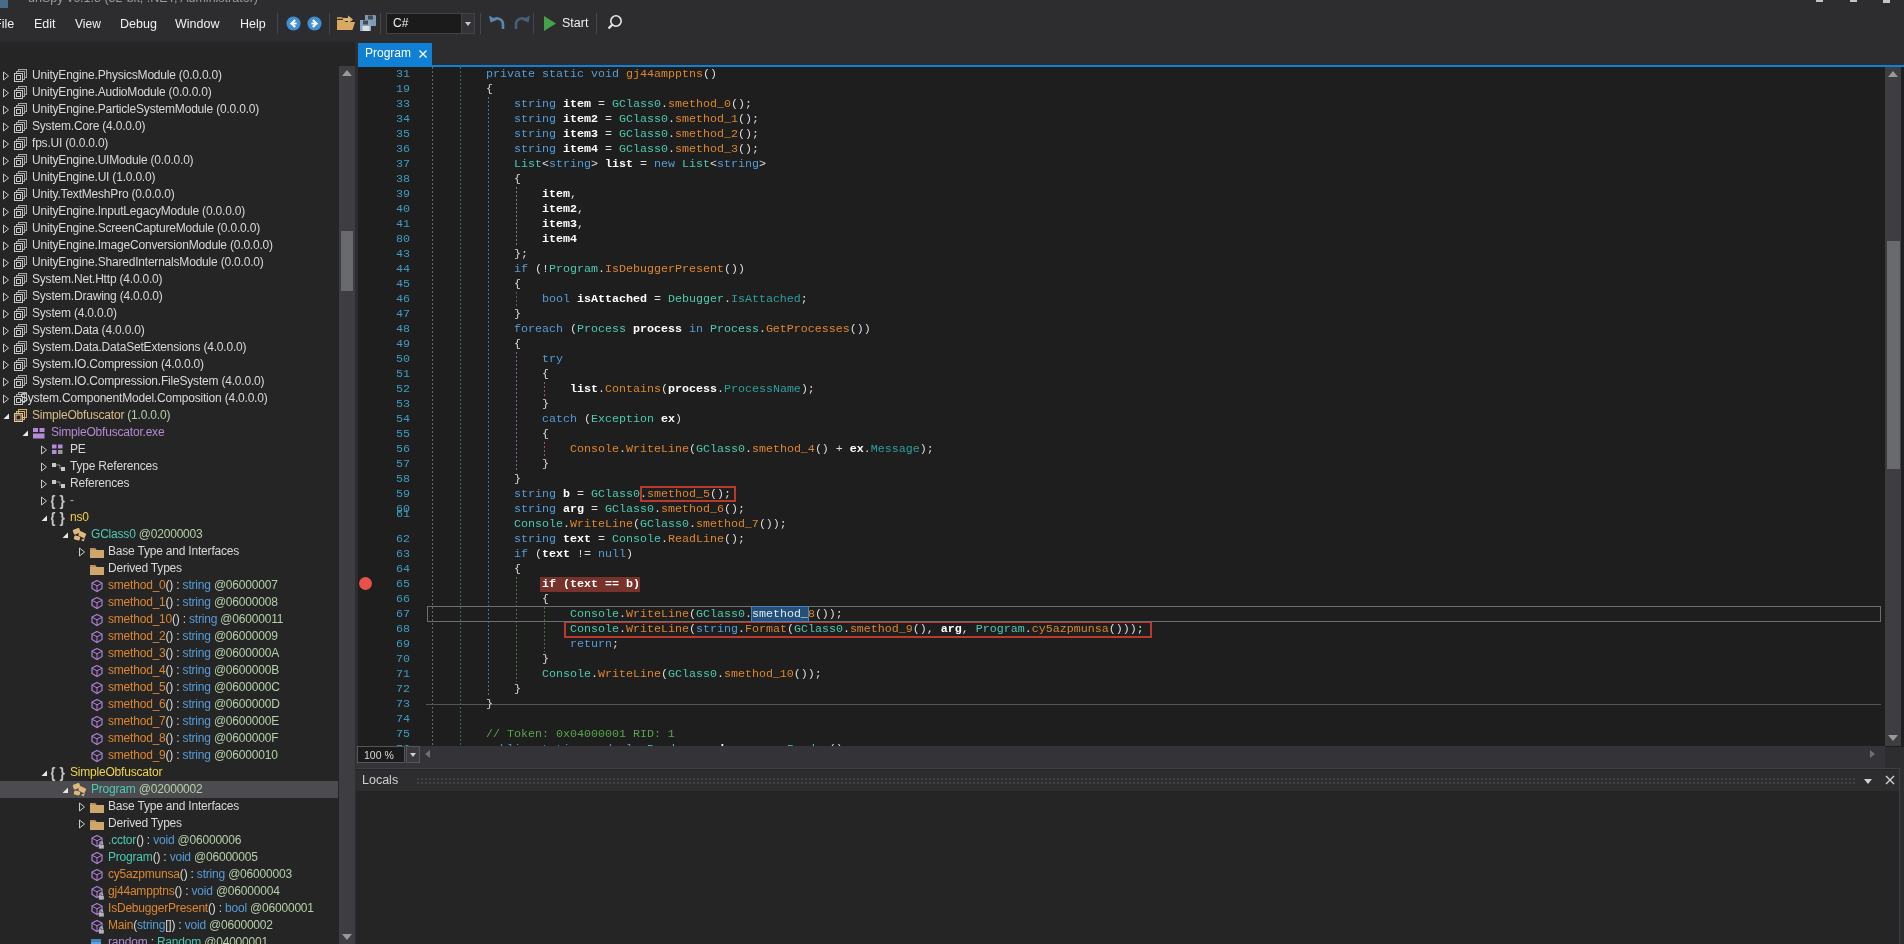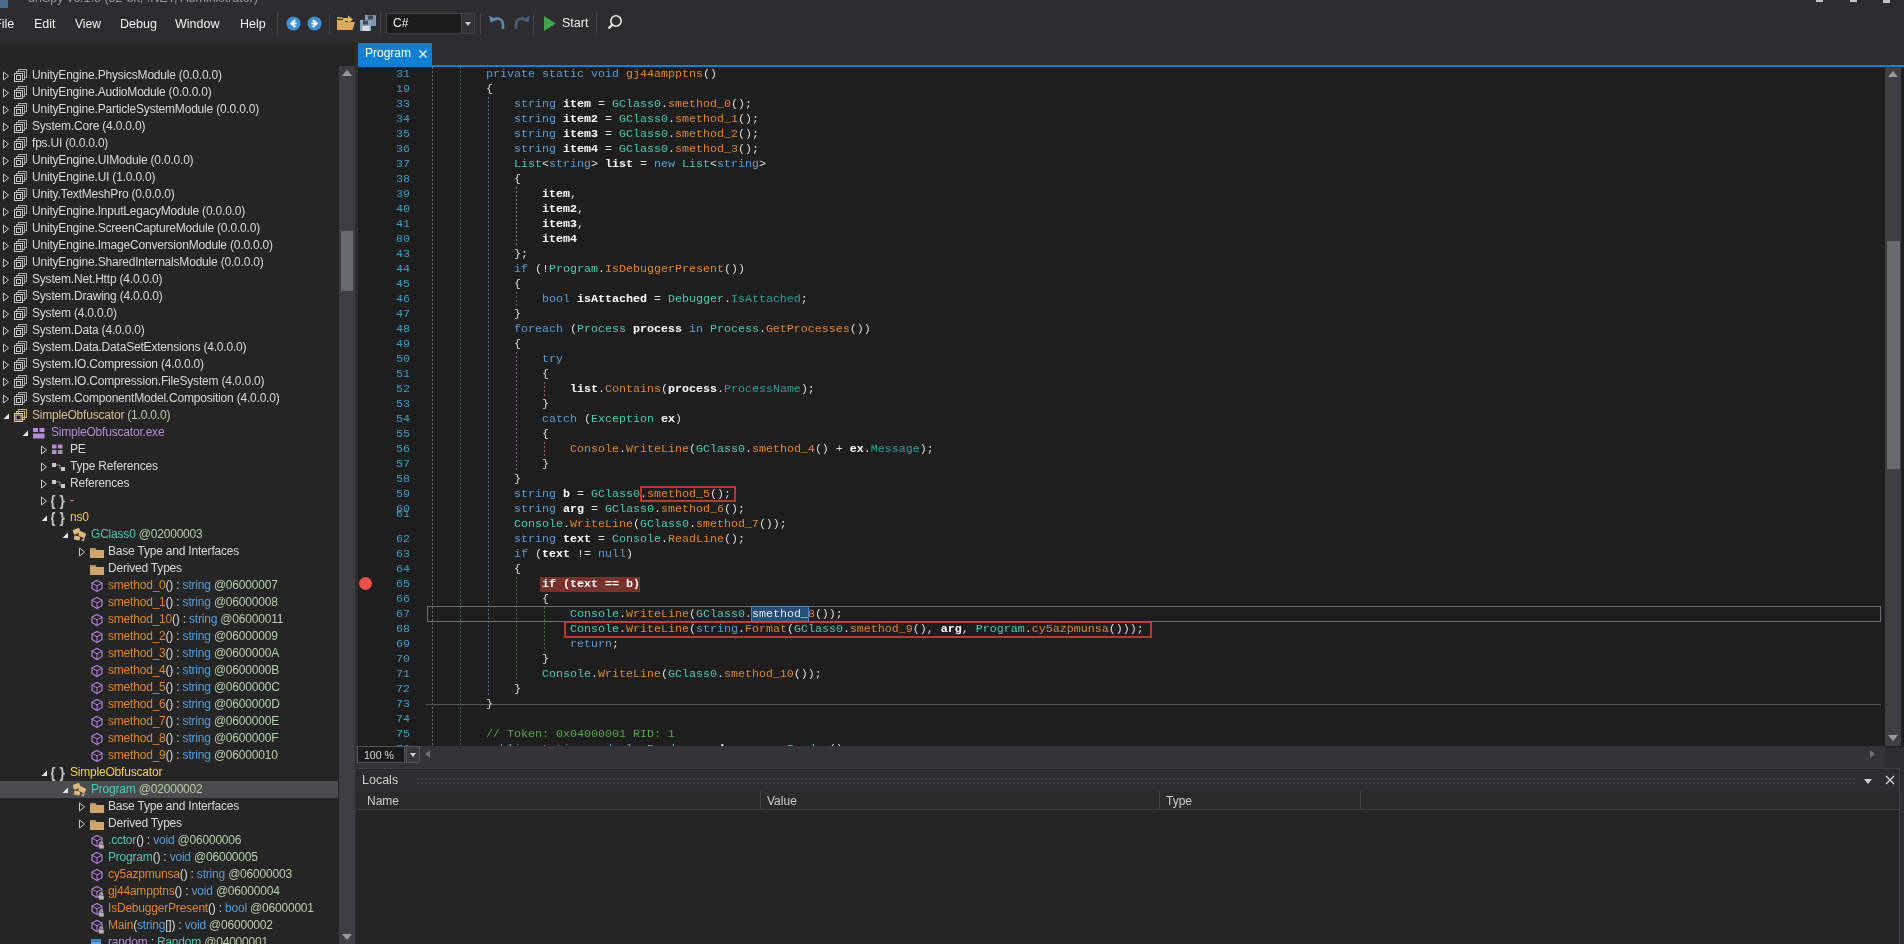--- a/index.html
+++ b/index.html
@@ -395,21 +395,21 @@
             </svg>
           </div>
           <div style="position:absolute;left:13px;top:0;width:16px;height:17px">
             <svg width="16" height="16" viewBox="0 0 16 16" style="position:absolute;top:1px">
               <rect x="5.5" y="1.5" width="8" height="8" fill="none" stroke="#a8a8a8"></rect>
               <rect x="3.5" y="3.5" width="8" height="8" fill="#252526" stroke="#a8a8a8"></rect>
               <rect x="1.5" y="5.5" width="8" height="8" fill="#252526" stroke="#c8c8c8"></rect>
               <rect x="3.5" y="7.5" width="4" height="4" fill="none" stroke="#c8c8c8"></rect>
             </svg>
           </div>
-          <div class="tt" style="left:32px"><span class="tr">System.ComponentModel.Composition (4.0.0.0)</span></div>
+          <div class="tt" style="left:20px"><span class="tr">System.ComponentModel.Composition (4.0.0.0)</span></div>
         </div>
 <div style="position:absolute;left:0;top:406.5px;width:338px;height:17px">
           <div style="position:absolute;left:1px;top:0">
             <svg width="10" height="10" viewBox="0 0 10 10" style="position:absolute;top:4px">
               <path d="M8 2.5 L8 8 L2.5 8 Z" fill="#e8e8e8"></path>
             </svg>
           </div>
           <div style="position:absolute;left:13px;top:0;width:16px;height:17px">
             <svg width="16" height="16" viewBox="0 0 16 16" style="position:absolute;top:1px">
               <rect x="5.5" y="1.5" width="8" height="8" fill="none" stroke="#d9b274"></rect>
@@ -938,22 +938,14 @@
 
 <div style="position:absolute;left:356px;top:768px;width:1548px;height:176px;background:#252526;border-top:1px solid #3f3f46">
   <div style="position:absolute;left:0;top:1px;width:100%;height:21px;background:#2d2d30">
     <span style="position:absolute;left:6px;top:3px;font-size:12.5px;color:#d0d0d0">Locals</span>
     <div style="position:absolute;left:60px;top:7px;width:1440px;height:9px;background-image:radial-gradient(#404046 0.8px, transparent 1px);background-size:4px 4px;"></div>
     <div style="position:absolute;left:1508px;top:9px;border:4px solid transparent;border-top:5px solid #d0d0d0;background:#2d2d30"></div>
     <svg style="position:absolute;left:1528px;top:4px;background:#2d2d30" width="12" height="12" viewBox="0 0 12 12">
         <path d="M2 2 L10 10 M10 2 L2 10" stroke="#d0d0d0" stroke-width="1.4"></path>
       </svg>
   </div>
-  <div style="position:absolute;left:0;top:22px;width:1543px;height:19px;background:#2a2a2b;border-bottom:1px solid #3f3f46">
-    <span style="position:absolute;left:11px;top:3px;font-size:12px;color:#cccccc">Name</span>
-    <span style="position:absolute;left:411px;top:3px;font-size:12px;color:#cccccc">Value</span>
-    <span style="position:absolute;left:810px;top:3px;font-size:12px;color:#cccccc">Type</span>
-    <div style="position:absolute;left:404px;top:0;width:1px;height:19px;background:#3f3f46"></div>
-    <div style="position:absolute;left:803px;top:0;width:1px;height:19px;background:#3f3f46"></div>
-    <div style="position:absolute;left:1004px;top:0;width:1px;height:19px;background:#3f3f46"></div>
-  </div>
 </div>
 <div style="position:absolute;left:1899px;top:768px;width:1px;height:176px;background:#3f3f46"></div>
 <div style="position:absolute;left:1900px;top:768px;width:4px;height:176px;background:#2d2d30"></div>
 </body></html>

